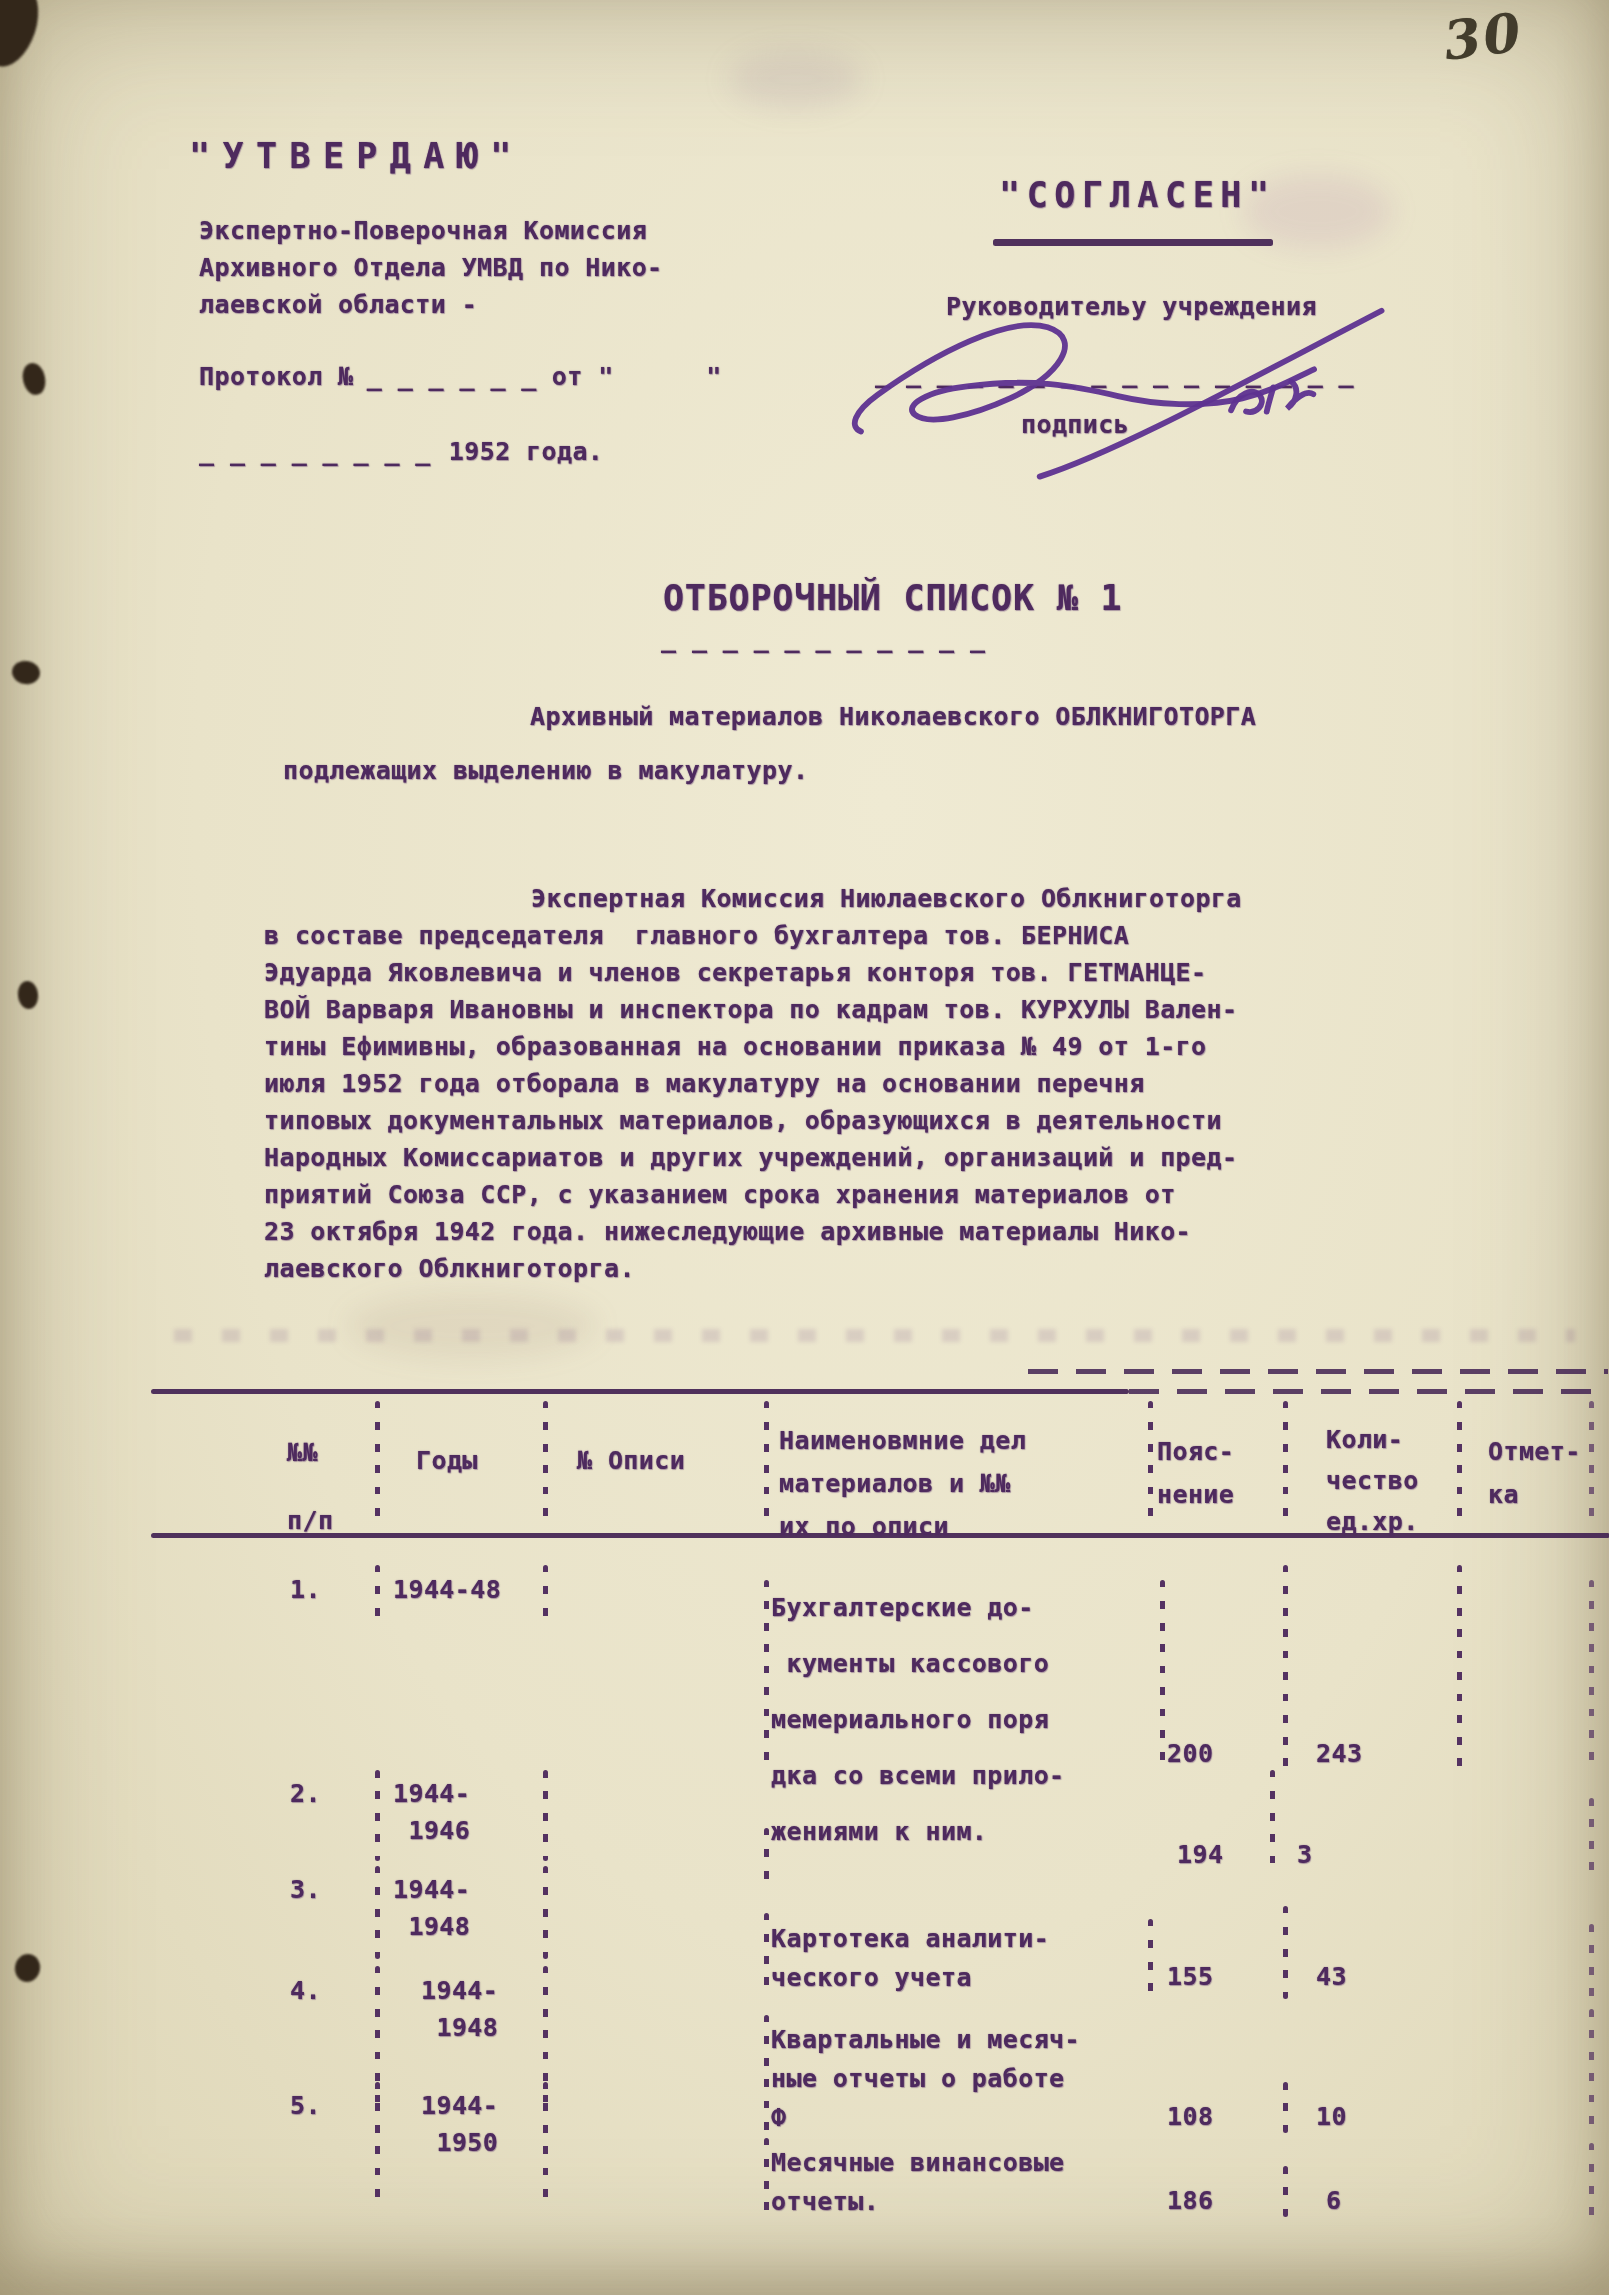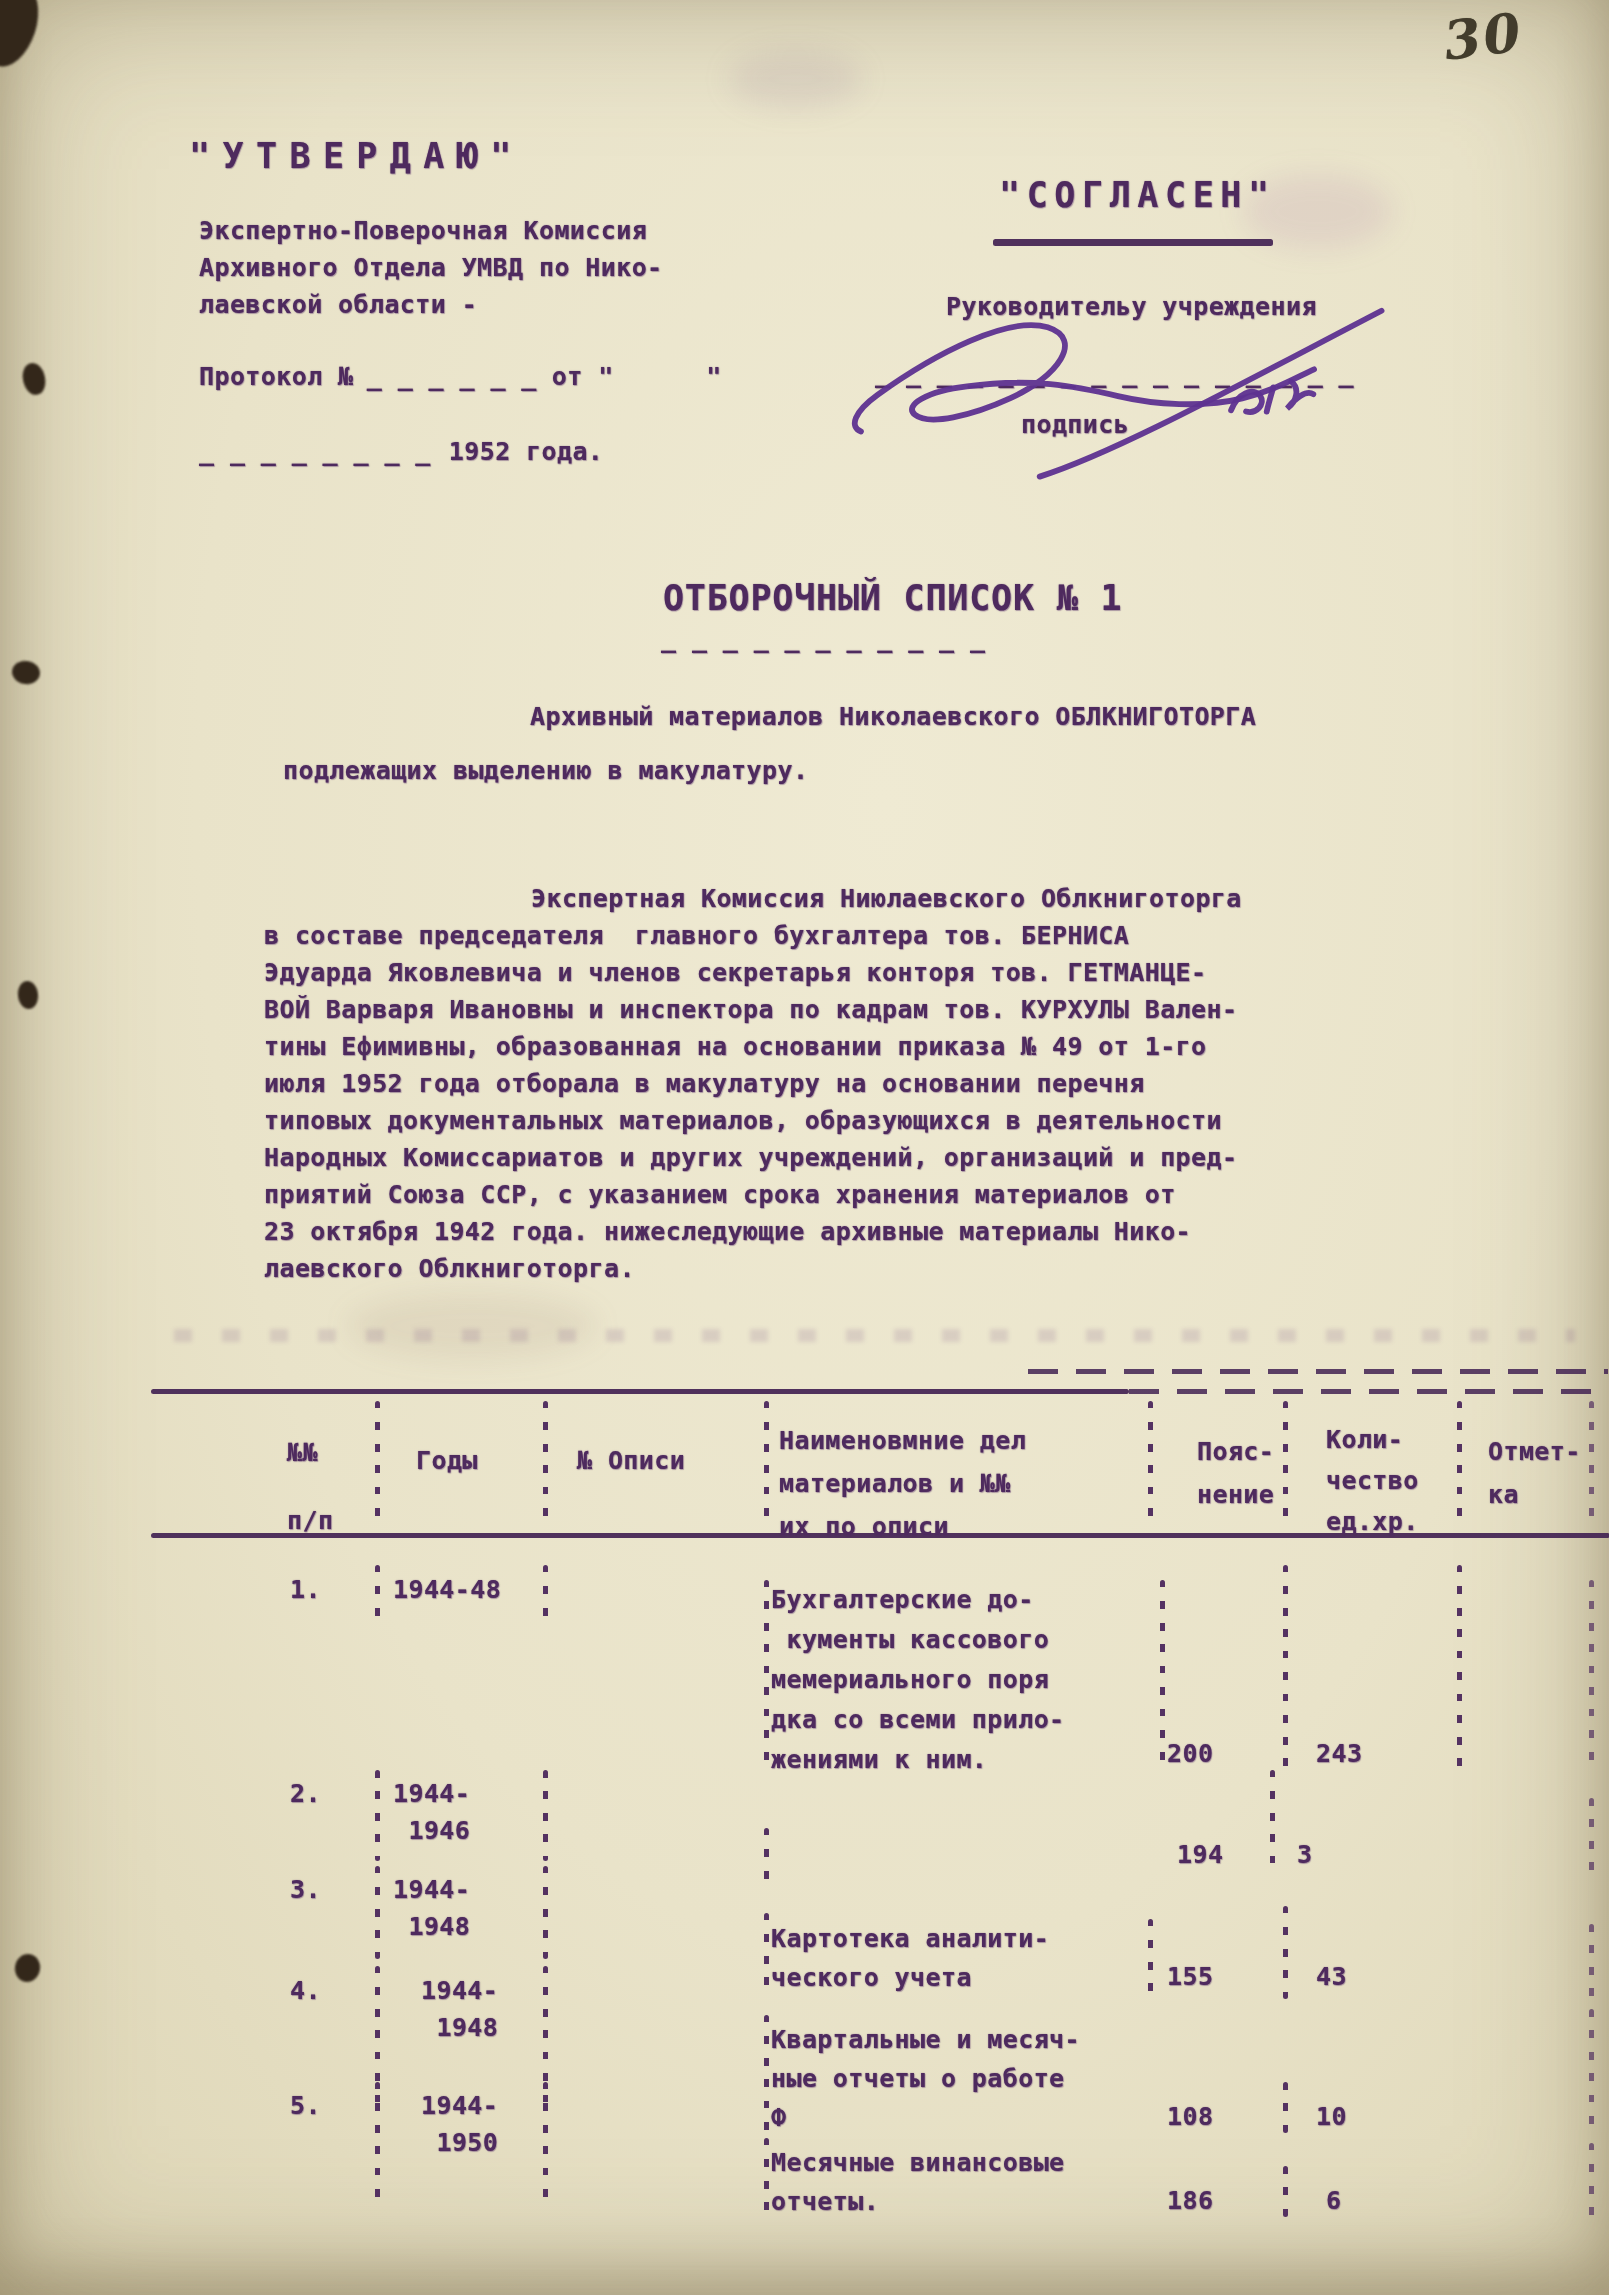--- a/index.html
+++ b/index.html
@@ -104,39 +104,39 @@
   <div class="hdash" style="left:1129px;top:1389px;width:479px;"></div>
   <div class="hrule" style="left:151px;top:1533px;width:1459px;"></div>
 
   <div class="tw pre" style="left:287px;top:1419px;line-height:68px;">№№
 п/п</div>
   <div class="tw" style="left:416px;top:1442px;">Годы</div>
   <div class="tw" style="left:577px;top:1442px;">№ Описи</div>
   <div class="tw pre" style="left:779px;top:1419px;line-height:43px;">Наименовмние дел
 материалов и №№
 их по описи</div>
-  <div class="tw pre" style="left:1157px;top:1430px;line-height:43px;margin-left:40px;">Пояс-
+  <div class="tw pre" style="left:1157px;top:1430px;line-height:43px;">Пояс-
 нение</div>
   <div class="tw pre" style="left:1326px;top:1419px;line-height:41px;">Коли-
 чество
 ед.хр.</div>
   <div class="tw pre" style="left:1488px;top:1430px;line-height:43px;">Отмет-
 ка</div>
 
   <div class="vd" style="left:375px;top:1401px;height:129px;"></div>
   <div class="vd" style="left:543px;top:1401px;height:129px;"></div>
   <div class="vd" style="left:764px;top:1401px;height:129px;"></div>
   <div class="vd" style="left:1148px;top:1401px;height:129px;"></div>
   <div class="vd" style="left:1283px;top:1401px;height:129px;"></div>
   <div class="vd" style="left:1457px;top:1401px;height:129px;"></div>
   <div class="vd faint" style="left:1589px;top:1401px;height:129px;"></div>
 
   <div class="tw" style="left:290px;top:1571px;">1.</div>
   <div class="tw" style="left:393px;top:1571px;">1944-48</div>
-  <div class="tw pre" style="left:771px;top:1580px;line-height:40px;">Бухгалтерские до-
+  <div class="tw pre" style="left:771px;top:1580px;line-height:56px;">Бухгалтерские до-
  кументы кассового
 мемериального поря
 дка со всеми прило-
 жениями к ним.</div>
   <div class="tw" style="left:1167px;top:1735px;">200</div>
   <div class="tw" style="left:1316px;top:1735px;">243</div>
   <div class="vd" style="left:375px;top:1565px;height:53px;"></div>
   <div class="vd" style="left:543px;top:1565px;height:53px;"></div>
   <div class="vd" style="left:764px;top:1580px;height:191px;"></div>
   <div class="vd" style="left:1160px;top:1580px;height:191px;"></div>

